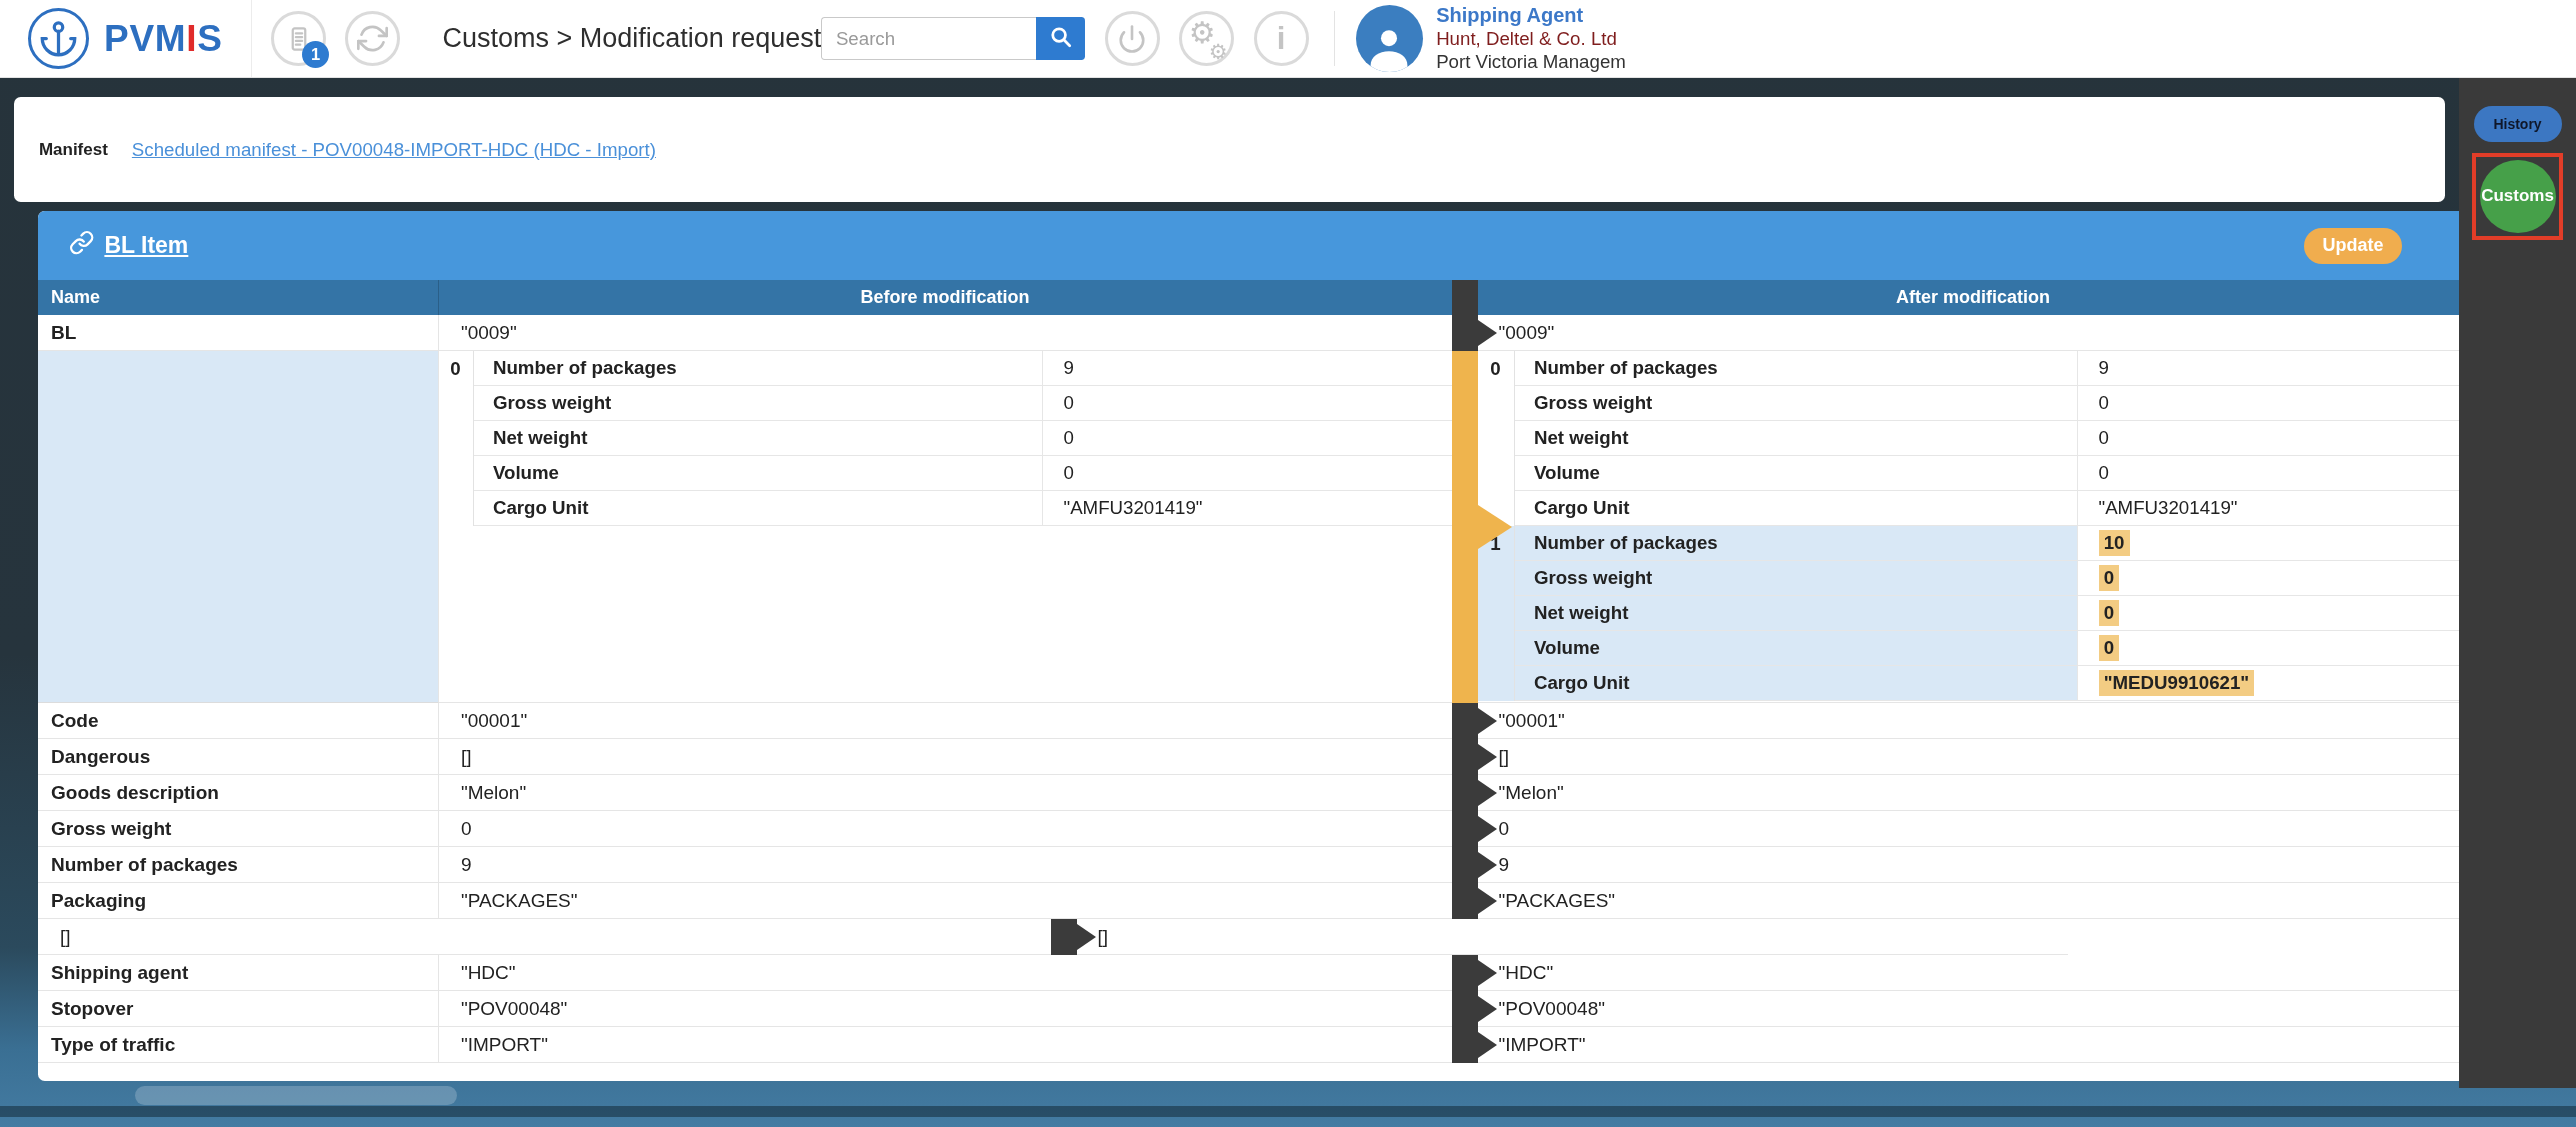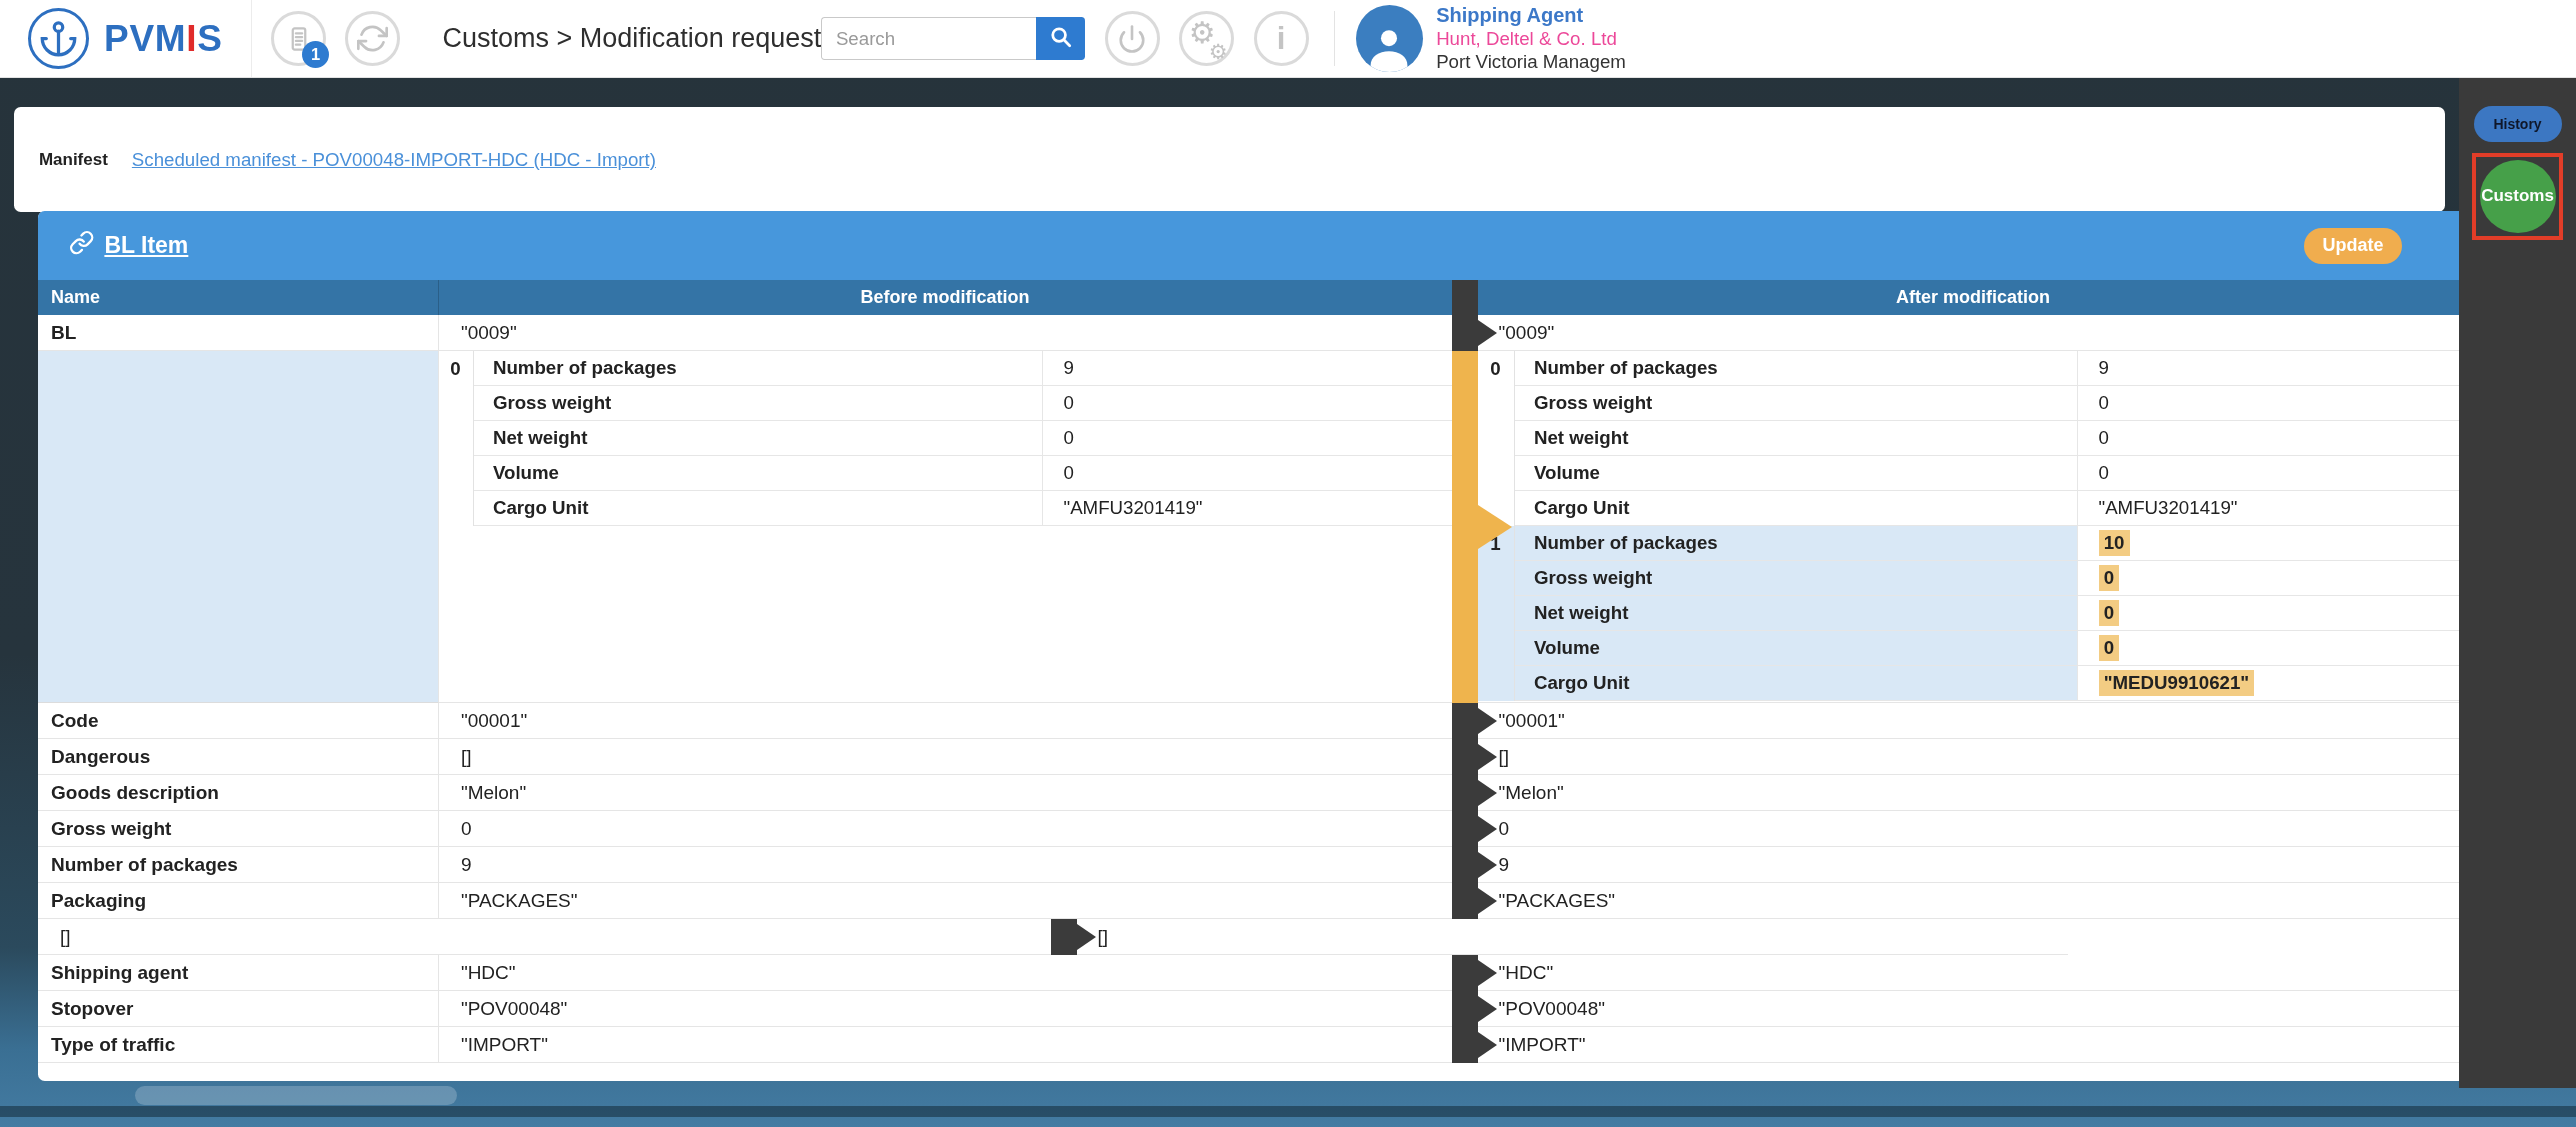--- a/index.html
+++ b/index.html
@@ -28,29 +28,29 @@
                   font-size:18.7px; padding:0 13.5px; color:#444; outline:none; font-family:"Liberation Sans",sans-serif; }
   .search input::placeholder { color:#9a9a9a; }
   .search-btn { width:49px; height:43px; background:#2e7bd0; border:none; border-radius:0 3.7px 3.7px 0;
                 display:flex; align-items:center; justify-content:center; cursor:pointer; }
   .hdr-divider { width:0.7px; height:55px; background:#e3e3e3; margin:0 21px 0 25.4px; }
   .user { display:flex; align-items:center; gap:13.5px; overflow:hidden; flex:1; }
   .avatar { width:67px; height:67px; border-radius:50%; background:#3b7ec0; flex:0 0 auto;
             display:flex; align-items:flex-end; justify-content:center; overflow:hidden; }
   .user-lines { line-height:1.22; white-space:nowrap; overflow:hidden; }
   .user-role { color:#3c78c8; font-weight:bold; font-size:20px; }
-  .user-company { color:#ec4899; font-size:18.7px; }
+  .user-company { color:#7f1d1d; font-size:18.7px; }
   .user-org { color:#333; font-size:18.7px; }
   .gear-wrap { position:relative; width:36px; height:36px; }
   .gear-big { position:absolute; left:0; top:-6px; font-size:30px; }
   .gear-small { position:absolute; right:-3px; bottom:-7.5px; font-size:21px; }
   .info-i { font-size:31px; font-weight:bold; }
 
   
-  .manifest-card { position:absolute; left:13.5px; top:107px; width:2431px; height:105px; background:#fff;
+  .manifest-card { position:absolute; left:13.5px; top:97px; width:2431px; height:105px; background:#fff;
                    border-radius:6.7px; display:flex; align-items:center; padding:0 25.4px; z-index:2; }
   .manifest-label { font-size:17px; font-weight:bold; color:#222; margin-right:24px; }
   .manifest-link { font-size:18.7px; color:#4a90d9; text-decoration:underline; cursor:pointer; }
 
   .bl-card { position:absolute; left:13.5px; top:211px; width:2431px; height:870px; background:#fff;
              border-radius:6.7px; overflow:hidden; z-index:2;margin-left:24px; }
   .band { height:69px; background:#4797dc; display:flex; align-items:center; padding:0 31px; }
   .band-title { display:flex; align-items:center; gap:10.5px; color:#fff; font-size:23px; font-weight:bold;
                 text-decoration:underline; cursor:pointer; }
   .update-btn { margin-left:auto; margin-right:36px; background:#f0ad4e; color:#fff; border:none; cursor:pointer;

